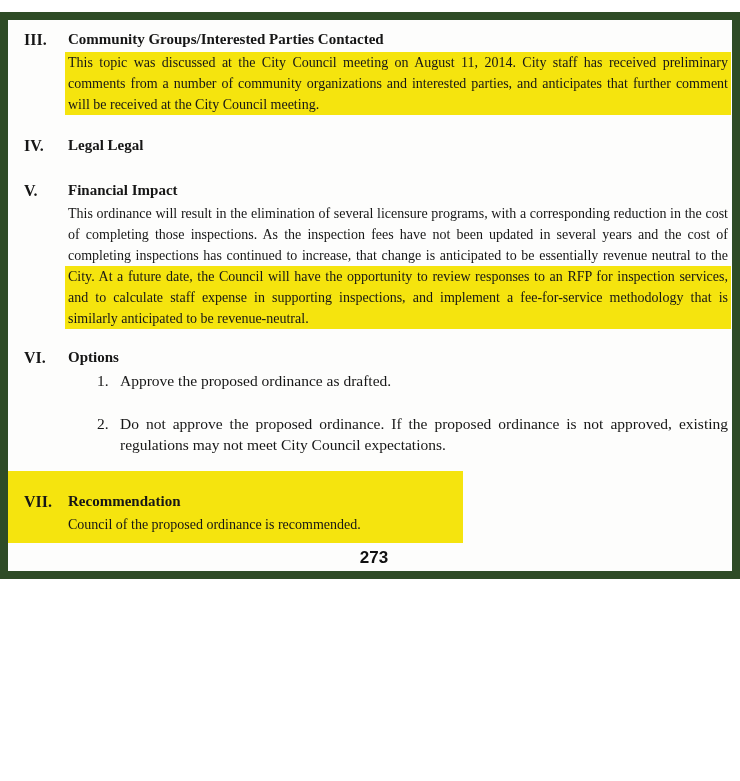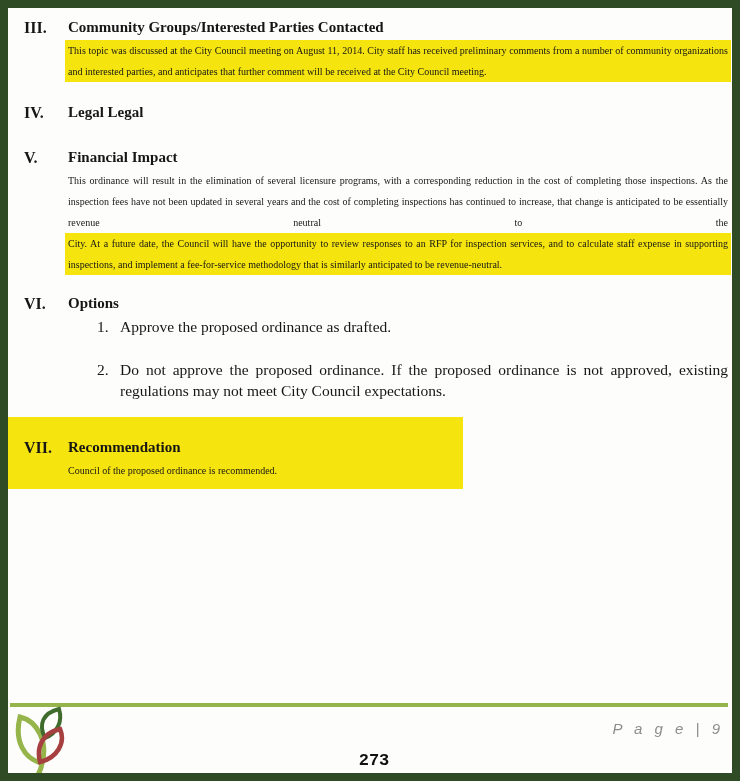--- a/index.html
+++ b/index.html
@@ -8,34 +8,35 @@
     --rule-olive:#95B44A;
     --leaf-olive:#95B44A;
     --leaf-green:#3F6B2C;
     --leaf-red:#A63F3F;
     --footer-gray:#8C8C8C;
     --ink:#161616;
   }
   html,body{margin:0;padding:0;background:#fff;}
   .page{
     position:relative;
-    width:740px;height:781px;
+    width:740px;height:567px;
     box-sizing:border-box;
     background:#fdfdfc;
     border:8px solid var(--border-green);
     font-family:"Liberation Serif", serif;
     color:var(--ink);
     overflow:hidden;
+    margin-top:12px;
   }
   .content{padding:9px 4px 0 16px;}
   .section{display:grid;grid-template-columns:44px 1fr;}
   .numeral{font-weight:bold;font-size:16px;line-height:21px;}
   .sec-title{font-weight:bold;font-size:15px;line-height:21px;margin-bottom:2px;}
   .para{
-    font-size:10px;line-height:21px;text-align:justify;
+    font-size:14px;line-height:21px;text-align:justify;
   }
   .para.hl{
     background:var(--highlight-yellow);
     padding:0 3px;margin:0 -3px;
   }
   .para.justify-last{text-align-last:justify;}
   .gap-a{height:20px;}
   .gap-b{height:22px;}
   .gap-c{height:18px;}
   .gap-d{height:16px;}
@@ -59,21 +60,21 @@
   .leaf-logo{position:absolute;left:4px;top:697px;}
   .page-label{
     position:absolute;top:712px;right:8px;
     font-family:"Liberation Sans", sans-serif;
     font-style:italic;font-size:15px;letter-spacing:4px;
     color:var(--footer-gray);
   }
   .doc-page-number{
     position:absolute;left:8px;right:0;bottom:3px;
     text-align:center;
-    font-family:Liberation Mono, monospace;
+    font-family:Liberation Sans, sans-serif;
     font-weight:bold;font-size:17px;color:#111;
   }
   .leaf-olive{stroke:var(--leaf-olive);fill:none;stroke-width:5;}
   .leaf-green{stroke:var(--leaf-green);fill:none;stroke-width:4;}
   .leaf-red{stroke:var(--leaf-red);fill:none;stroke-width:4.5;}
 </style>
 </head>
 <body>
 
 <div class="page">

